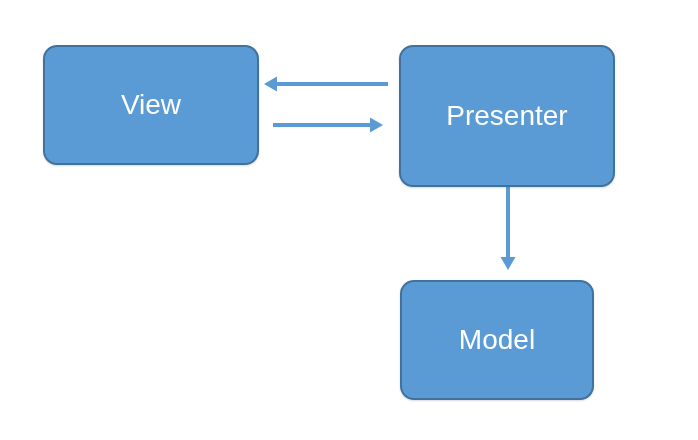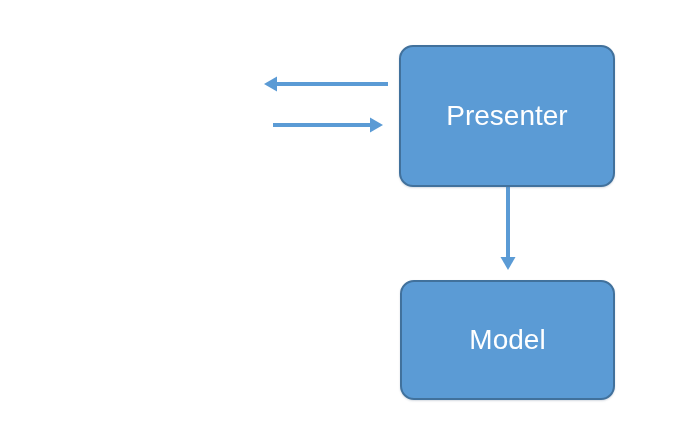--- a/index.html
+++ b/index.html
@@ -41,21 +41,21 @@
     box-shadow: 0 1px 2px rgba(90,110,140,0.25);
   }
   .node-label {
     color: var(--node-text, #ffffff);
     font-size: 28px;
     line-height: 1;
     user-select: none;
   }
   .node-view      { left: 43px;  top: 45px;  width: 216px; height: 120px; }
   .node-presenter { left: 399px; top: 45px;  width: 216px; height: 142px; }
-  .node-model     { left: 400px; top: 280px; width: 215px; height: 120px; }
+  .node-model     { left: 400px; top: 280px; width: 194px; height: 120px; }
 </style>
 </head>
 <body>
 
 <div class="canvas">
 
   <svg class="arrows" viewBox="0 0 698 440" xmlns="http://www.w3.org/2000/svg">
 
     <g>
       <line x1="388" y1="84" x2="275" y2="84"></line>
@@ -66,20 +66,23 @@
       <line x1="273" y1="125" x2="372" y2="125"></line>
       <polygon points="383,125 370,117.5 370,132.5"></polygon>
     </g>
 
     <g>
       <line x1="508" y1="171" x2="508" y2="259"></line>
       <polygon points="508,270 500.5,257 515.5,257"></polygon>
     </g>
   </svg>
 
+  <div class="node node-view">
+    <span class="node-label">View</span>
+  </div>
 
   <div class="node node-presenter">
     <span class="node-label">Presenter</span>
   </div>
 
   <div class="node node-model">
     <span class="node-label">Model</span>
   </div>
 
 </div>

